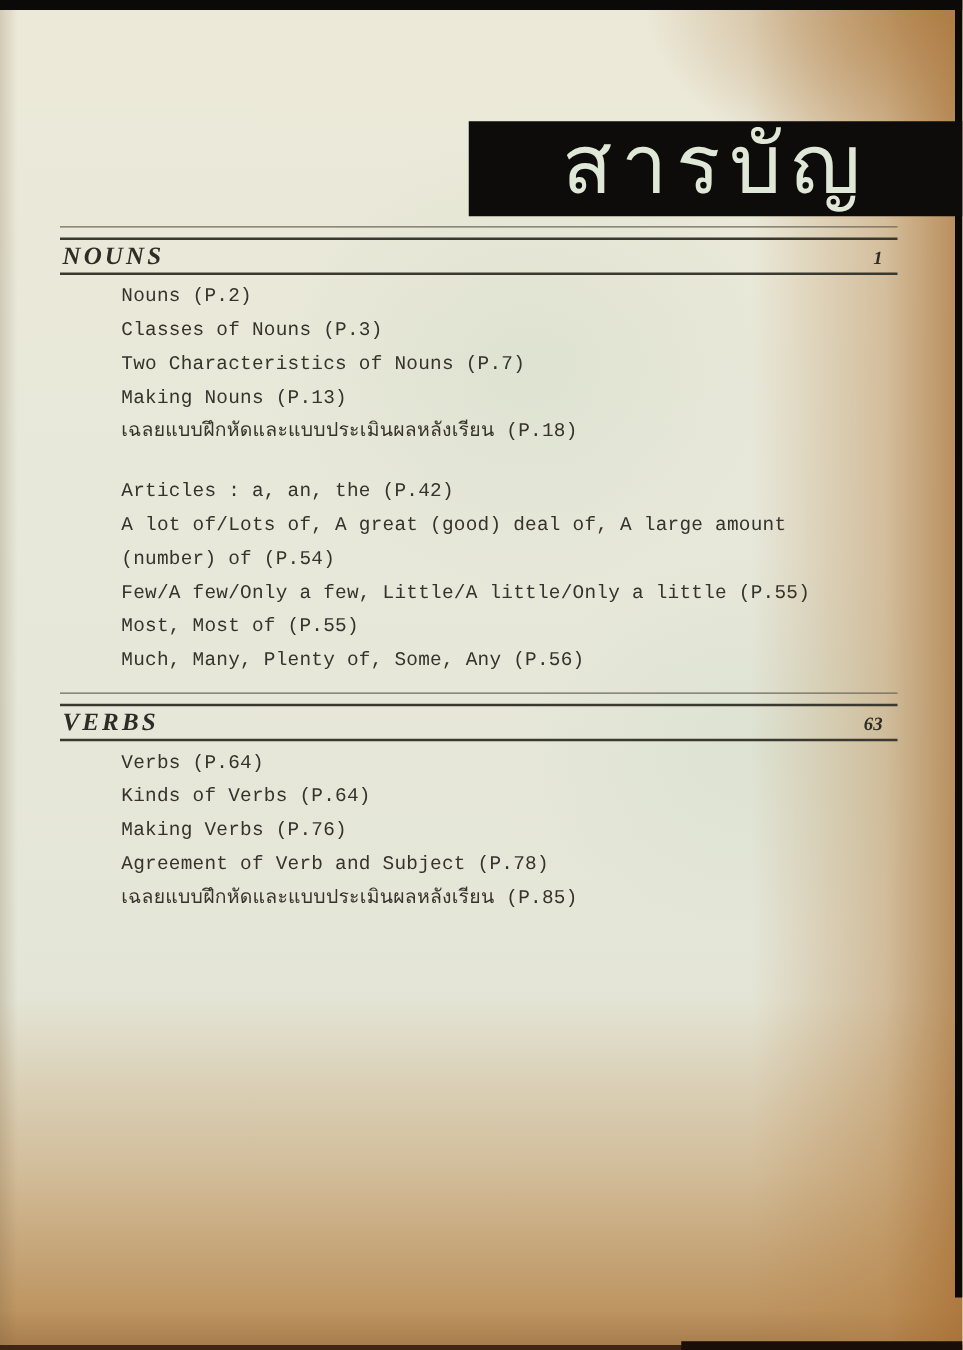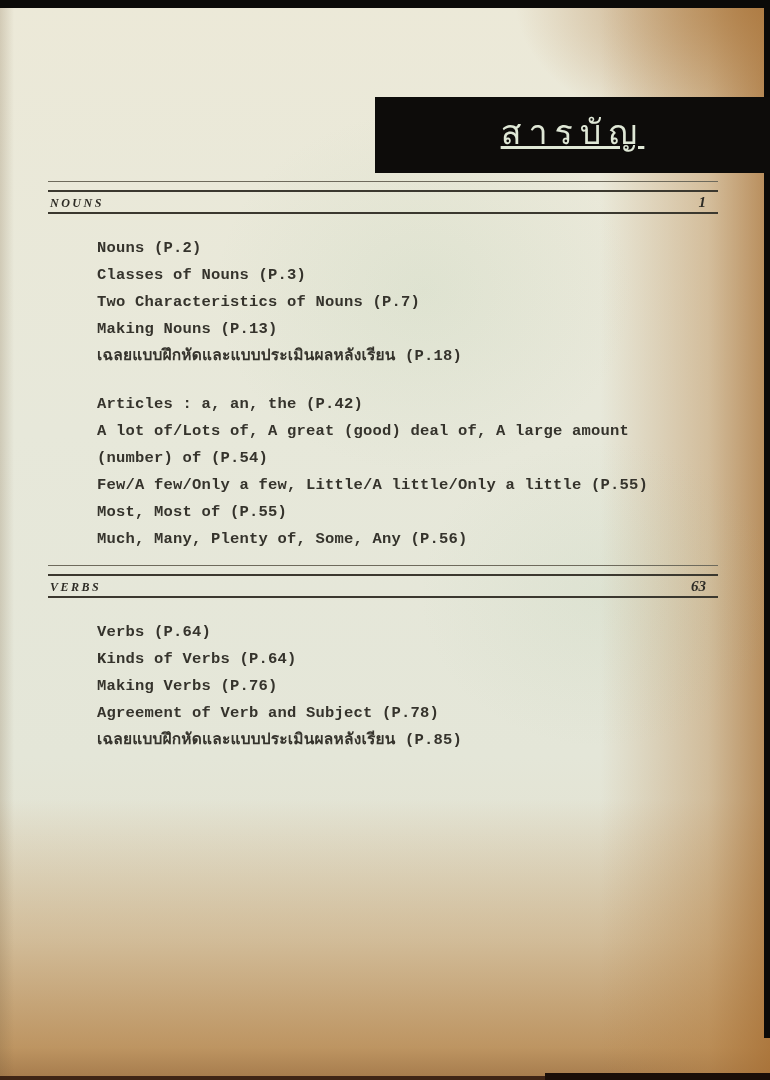--- a/index.html
+++ b/index.html
@@ -25,23 +25,22 @@
   .edge-bottom{position:absolute;bottom:0;left:0;width:770px;height:4px;background:rgba(40,18,10,.82);}
   .edge-bottom-right{position:absolute;bottom:0;right:0;width:225px;height:7px;background:#1a0e08;}
 
   .banner{
     position:absolute;left:375px;top:97px;width:395px;height:76px;
     background:#0d0c0a;
     display:flex;align-items:center;justify-content:center;
   }
   .banner-title{
     font-family:"DejaVu Serif","Liberation Serif",serif;
-    font-size:34px;line-height:1;color:#dfe8d6;letter-spacing:7px;
+    font-size:66px;line-height:1;color:#dfe8d6;letter-spacing:7px;
     padding-bottom:6px;
-    text-decoration:underline;
   }
 
   .toc{position:absolute;left:48px;top:180px;width:670px;}
   .section{position:relative;}
   .sec-gap-1{margin-top:0;}
   .sec-gap{margin-top:21px;}
   .section-header{
     position:relative;
     border-top:2px solid #3b382f;
     border-bottom:2px solid #3b382f;
@@ -49,28 +48,28 @@
     display:flex;justify-content:space-between;align-items:baseline;
     margin-top:10px;
   }
   .section-header::before{
     content:"";position:absolute;left:0;right:0;top:-11px;
     border-top:1px solid #6e6a5c;
   }
   .section-title{
     font-family:"Liberation Serif","DejaVu Serif",serif;
     font-style:italic;font-weight:bold;
-    font-size:12px;letter-spacing:2.5px;color:#2e2c26;
+    font-size:20px;letter-spacing:2.5px;color:#2e2c26;
   }
   .section-page{
     font-family:"Liberation Serif","DejaVu Serif",serif;
     font-style:italic;font-weight:bold;
     font-size:15px;color:#2e2c26;padding-right:10px;
   }
-  .items{list-style:none;margin:21px 0 0 0;padding:0 0 0 49px;font-weight:bold;}
+  .items{list-style:none;margin:4px 0 0 0;padding:0 0 0 49px;}
   .items li{
     font-size:15.5px;line-height:27px;color:#35332c;
     letter-spacing:0.2px;max-width:576px;
   }
 </style>
 </head>
 <body>
 
 <div class="page-bg"></div>
 <div class="edge-top"></div>

